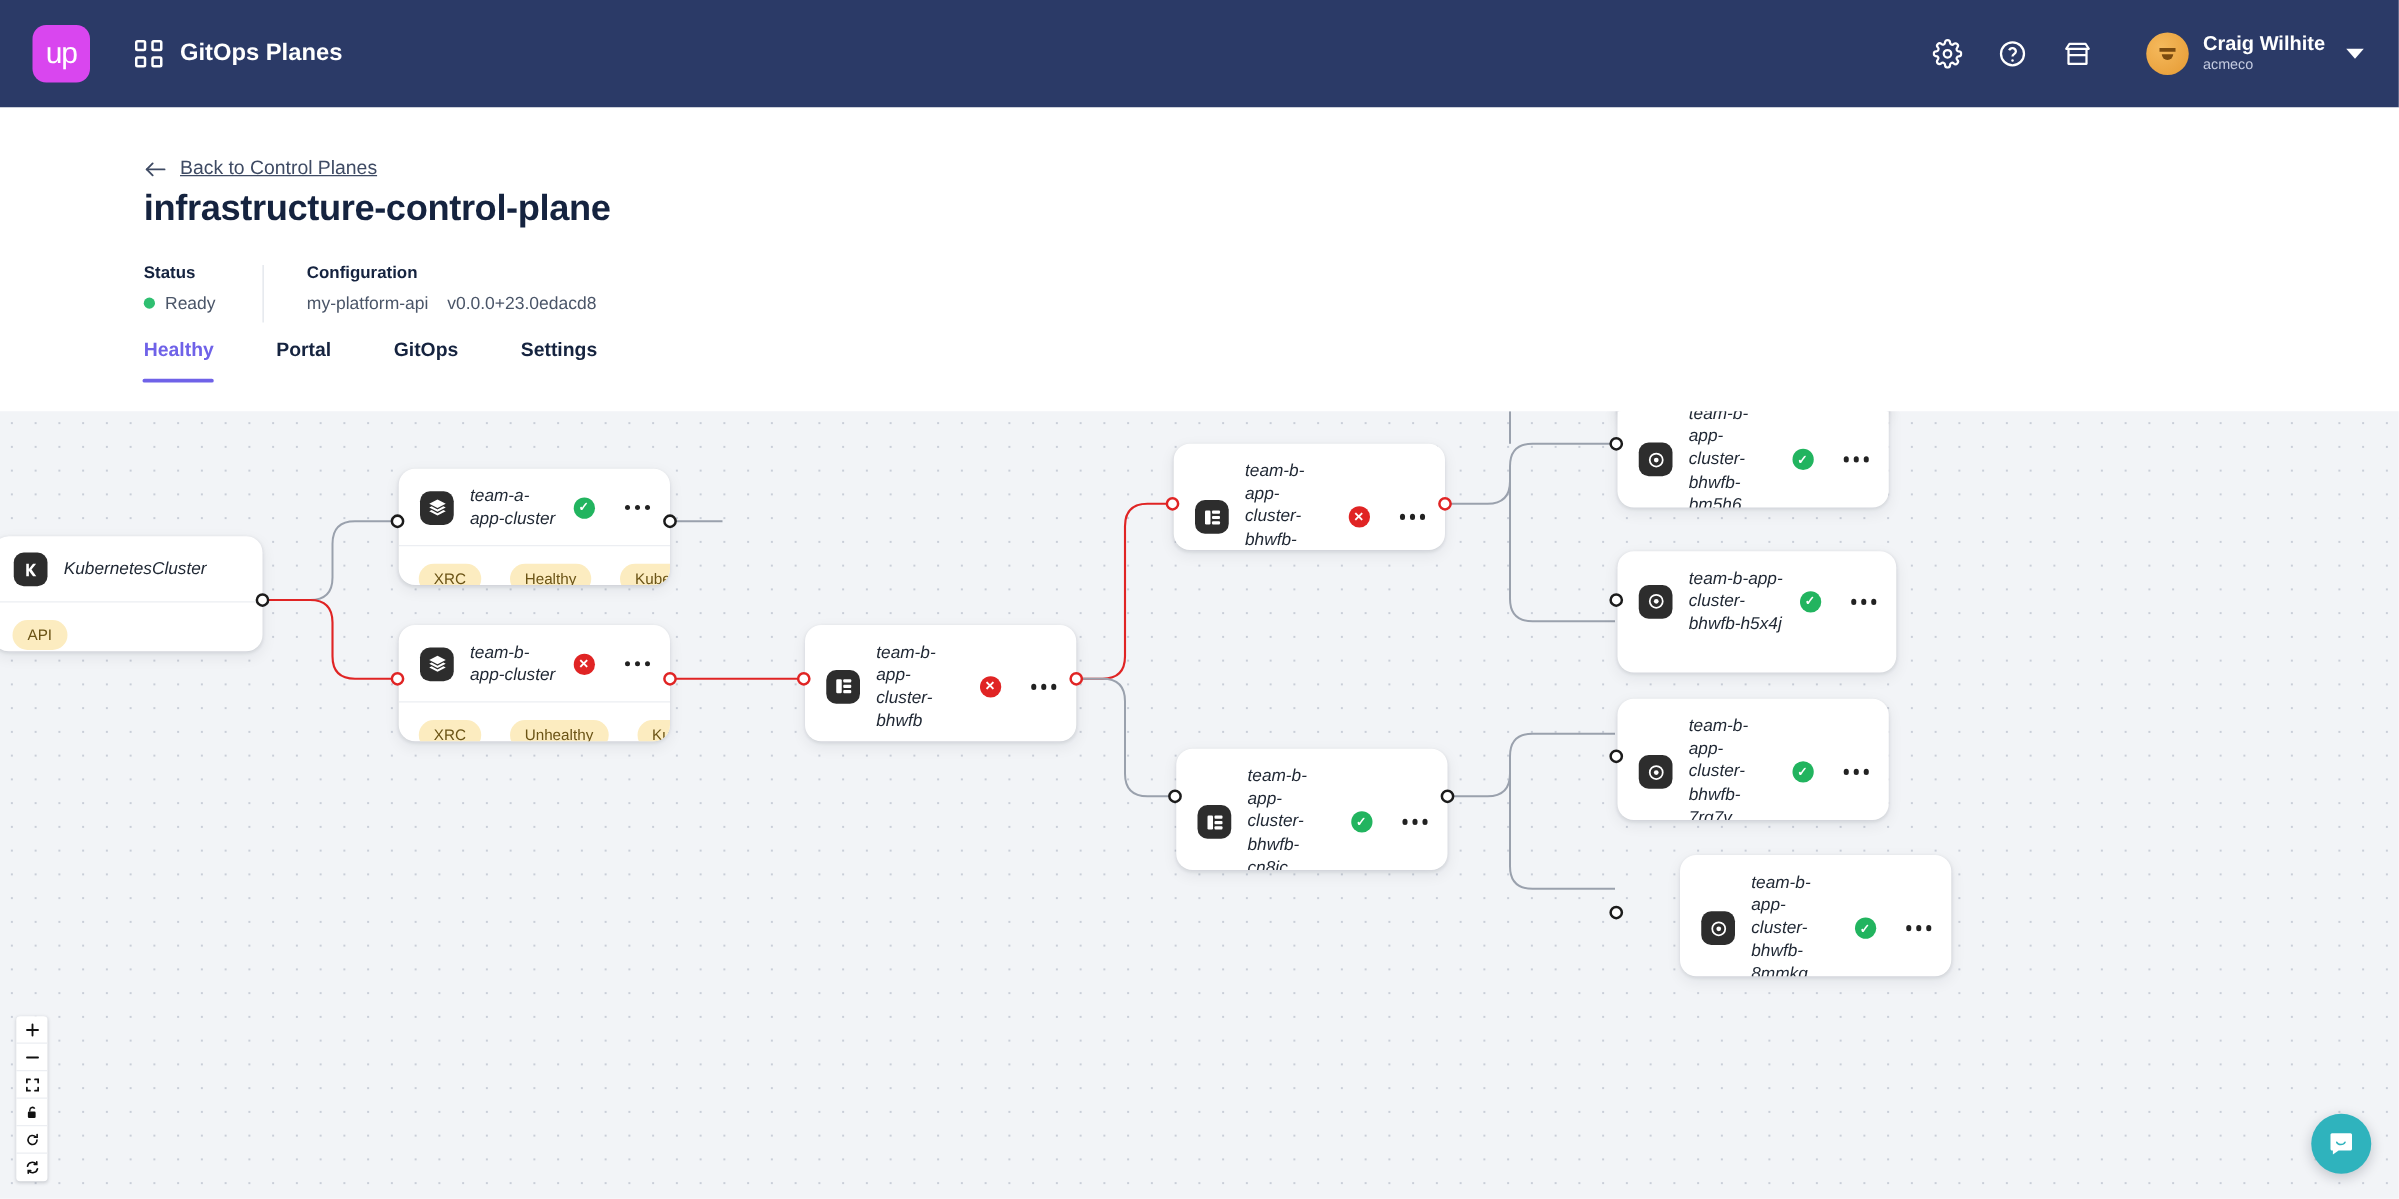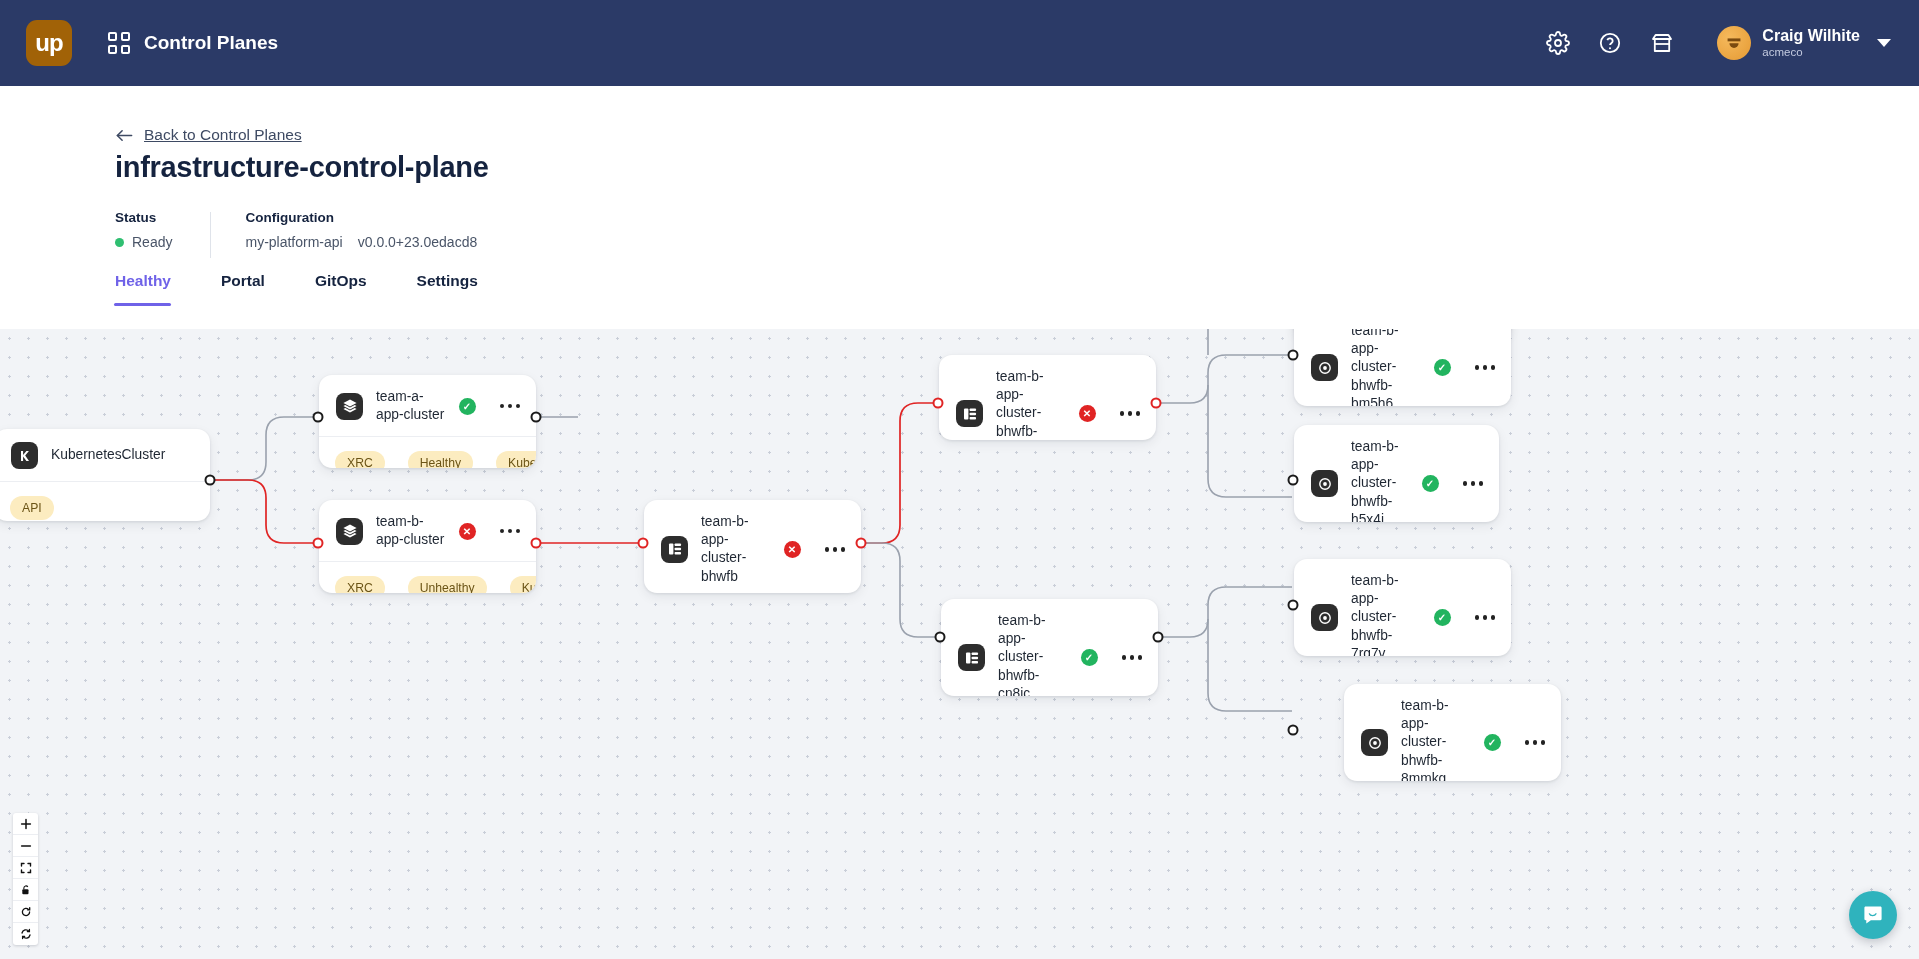--- a/index.html
+++ b/index.html
@@ -12,24 +12,24 @@
 
   
   .topbar {
     position: absolute; left: 0; top: 0;
     width: 1919px; height: 86px;
     background: #2b3a67;
     display: flex; align-items: center;
   }
   .logo-tile {
     width: 46px; height: 46px; border-radius: 11px;
-    background: #a16207;
+    background: #d946ef;
     margin-left: 26px;
     display: flex; align-items: center; justify-content: center;
-    color: #fff; font-size: 24px; font-weight: 700;
+    color: #fff; font-size: 24px; font-weight: 400;
     letter-spacing: -1px;
   }
   .nav-section { display: flex; align-items: center; margin-left: 36px; gap: 14px; }
   .grid-icon { width: 22px; height: 22px; display: grid; grid-template-columns: 9px 9px; grid-template-rows: 9px 9px; gap: 4px; }
   .grid-icon i { display:block; border: 2px solid #fff; border-radius: 2px; }
   .nav-title { color: #fff; font-size: 19px; font-weight: 700; }
 
   .topbar-right {
     margin-left: auto; display: flex; align-items: center; gap: 26px;
     margin-right: 28px;
@@ -96,21 +96,21 @@
     border-radius: 13px;
     box-shadow: 0 1px 3px rgba(16,24,40,.10), 0 4px 12px rgba(16,24,40,.07);
     overflow: hidden;
   }
   .node-head { display: flex; align-items: center; padding: 13px 14px 12px 17px; gap: 13px; }
   .node-icon {
     width: 27px; height: 27px; border-radius: 8px; background: #2d2d2d; flex: none;
     display: flex; align-items: center; justify-content: center;
   }
   .node-icon svg { width: 16px; height: 16px; }
-  .node-name { font-size: 13.8px; color: #1f2733; line-height: 1.32; flex: 1; word-break: break-word; }
+  .node-name { font-size: 13.8px; color: #1f2733; line-height: 1.32; flex: 1; word-break: break-word; font-style: italic; }
   .status-ico { width: 17px; height: 17px; border-radius: 50%; flex: none; display:flex; align-items:center; justify-content:center; color:#fff; font-size: 10px; font-weight: 700; }
   .status-ok { background: #22b45f; }
   .status-bad { background: #e02424; }
   .dots { display: flex; gap: 3.5px; margin-left: 11px; margin-right: 2px; flex: none; }
   .dots i { width: 4.5px; height: 4.5px; border-radius: 50%; background: #222; display: block; }
   .node-rule { height: 1px; background: #eceef2; }
   .node-tags { display: flex; gap: 23px; padding: 14px 14px 15px 16px; overflow: hidden; }
   .tag {
     background: #fcecc0; color: #6b5416;
     border-radius: 999px; padding: 5px 12px; font-size: 12.2px;
@@ -154,21 +154,21 @@
 
 <div class="topbar">
   <div class="logo-tile">up</div>
   <div class="nav-section">
     <span class="grid-icon">
         <i></i>
         <i></i>
         <i></i>
         <i></i>
       </span>
-    <span class="nav-title">Control Planes</span>
+    <span class="nav-title">GitOps Planes</span>
   </div>
 
   <div class="topbar-right">
     <span class="icon-btn">
       <svg viewBox="0 0 24 24" fill="none" stroke="currentColor" stroke-width="1.8">
         <circle cx="12" cy="12" r="3"></circle>
         <path d="M19.4 15a1.7 1.7 0 0 0 .34 1.87l.06.06a2 2 0 1 1-2.83 2.83l-.06-.06a1.7 1.7 0 0 0-1.87-.34 1.7 1.7 0 0 0-1 1.56V21a2 2 0 1 1-4 0v-.09A1.7 1.7 0 0 0 8.9 19.3a1.7 1.7 0 0 0-1.87.34l-.06.06a2 2 0 1 1-2.83-2.83l.06-.06A1.7 1.7 0 0 0 4.6 15a1.7 1.7 0 0 0-1.56-1H3a2 2 0 1 1 0-4h.09A1.7 1.7 0 0 0 4.7 8.9a1.7 1.7 0 0 0-.34-1.87l-.06-.06a2 2 0 1 1 2.83-2.83l.06.06A1.7 1.7 0 0 0 9 4.6a1.7 1.7 0 0 0 1-1.56V3a2 2 0 1 1 4 0v.09a1.7 1.7 0 0 0 1 1.56 1.7 1.7 0 0 0 1.87-.34l.06-.06a2 2 0 1 1 2.83 2.83l-.06.06A1.7 1.7 0 0 0 19.4 9v.09a1.7 1.7 0 0 0 1.56 1H21a2 2 0 1 1 0 4h-.09a1.7 1.7 0 0 0-1.51 1z"></path>
       </svg>
     </span>
     <span class="icon-btn">
@@ -422,21 +422,21 @@
       <span class="dots">
           <i></i>
           <i></i>
           <i></i>
         </span>
     </div>
 
   </div>
   <span class="handle" style="left:1293px; top:26px;"></span>
 
-  <div class="node" style="left:1294px; top:96px; width:205px; height:97px;">
+  <div class="node" style="left:1294px; top:112px; width:223px; height:97px;">
     <div class="node-head">
       <span class="node-icon">
         <svg viewBox="0 0 16 16" fill="none" stroke="#fff" stroke-width="1.4">
             <circle cx="8" cy="8" r="5.2"></circle>
             <circle cx="8" cy="8" r="1.9" fill="#fff" stroke="none"></circle>
           </svg>
       </span>
       <span class="node-name">team-b-app-cluster-bhwfb-h5x4j</span>
       <span class="status-ico status-ok">✓</span>
       <span class="dots">

